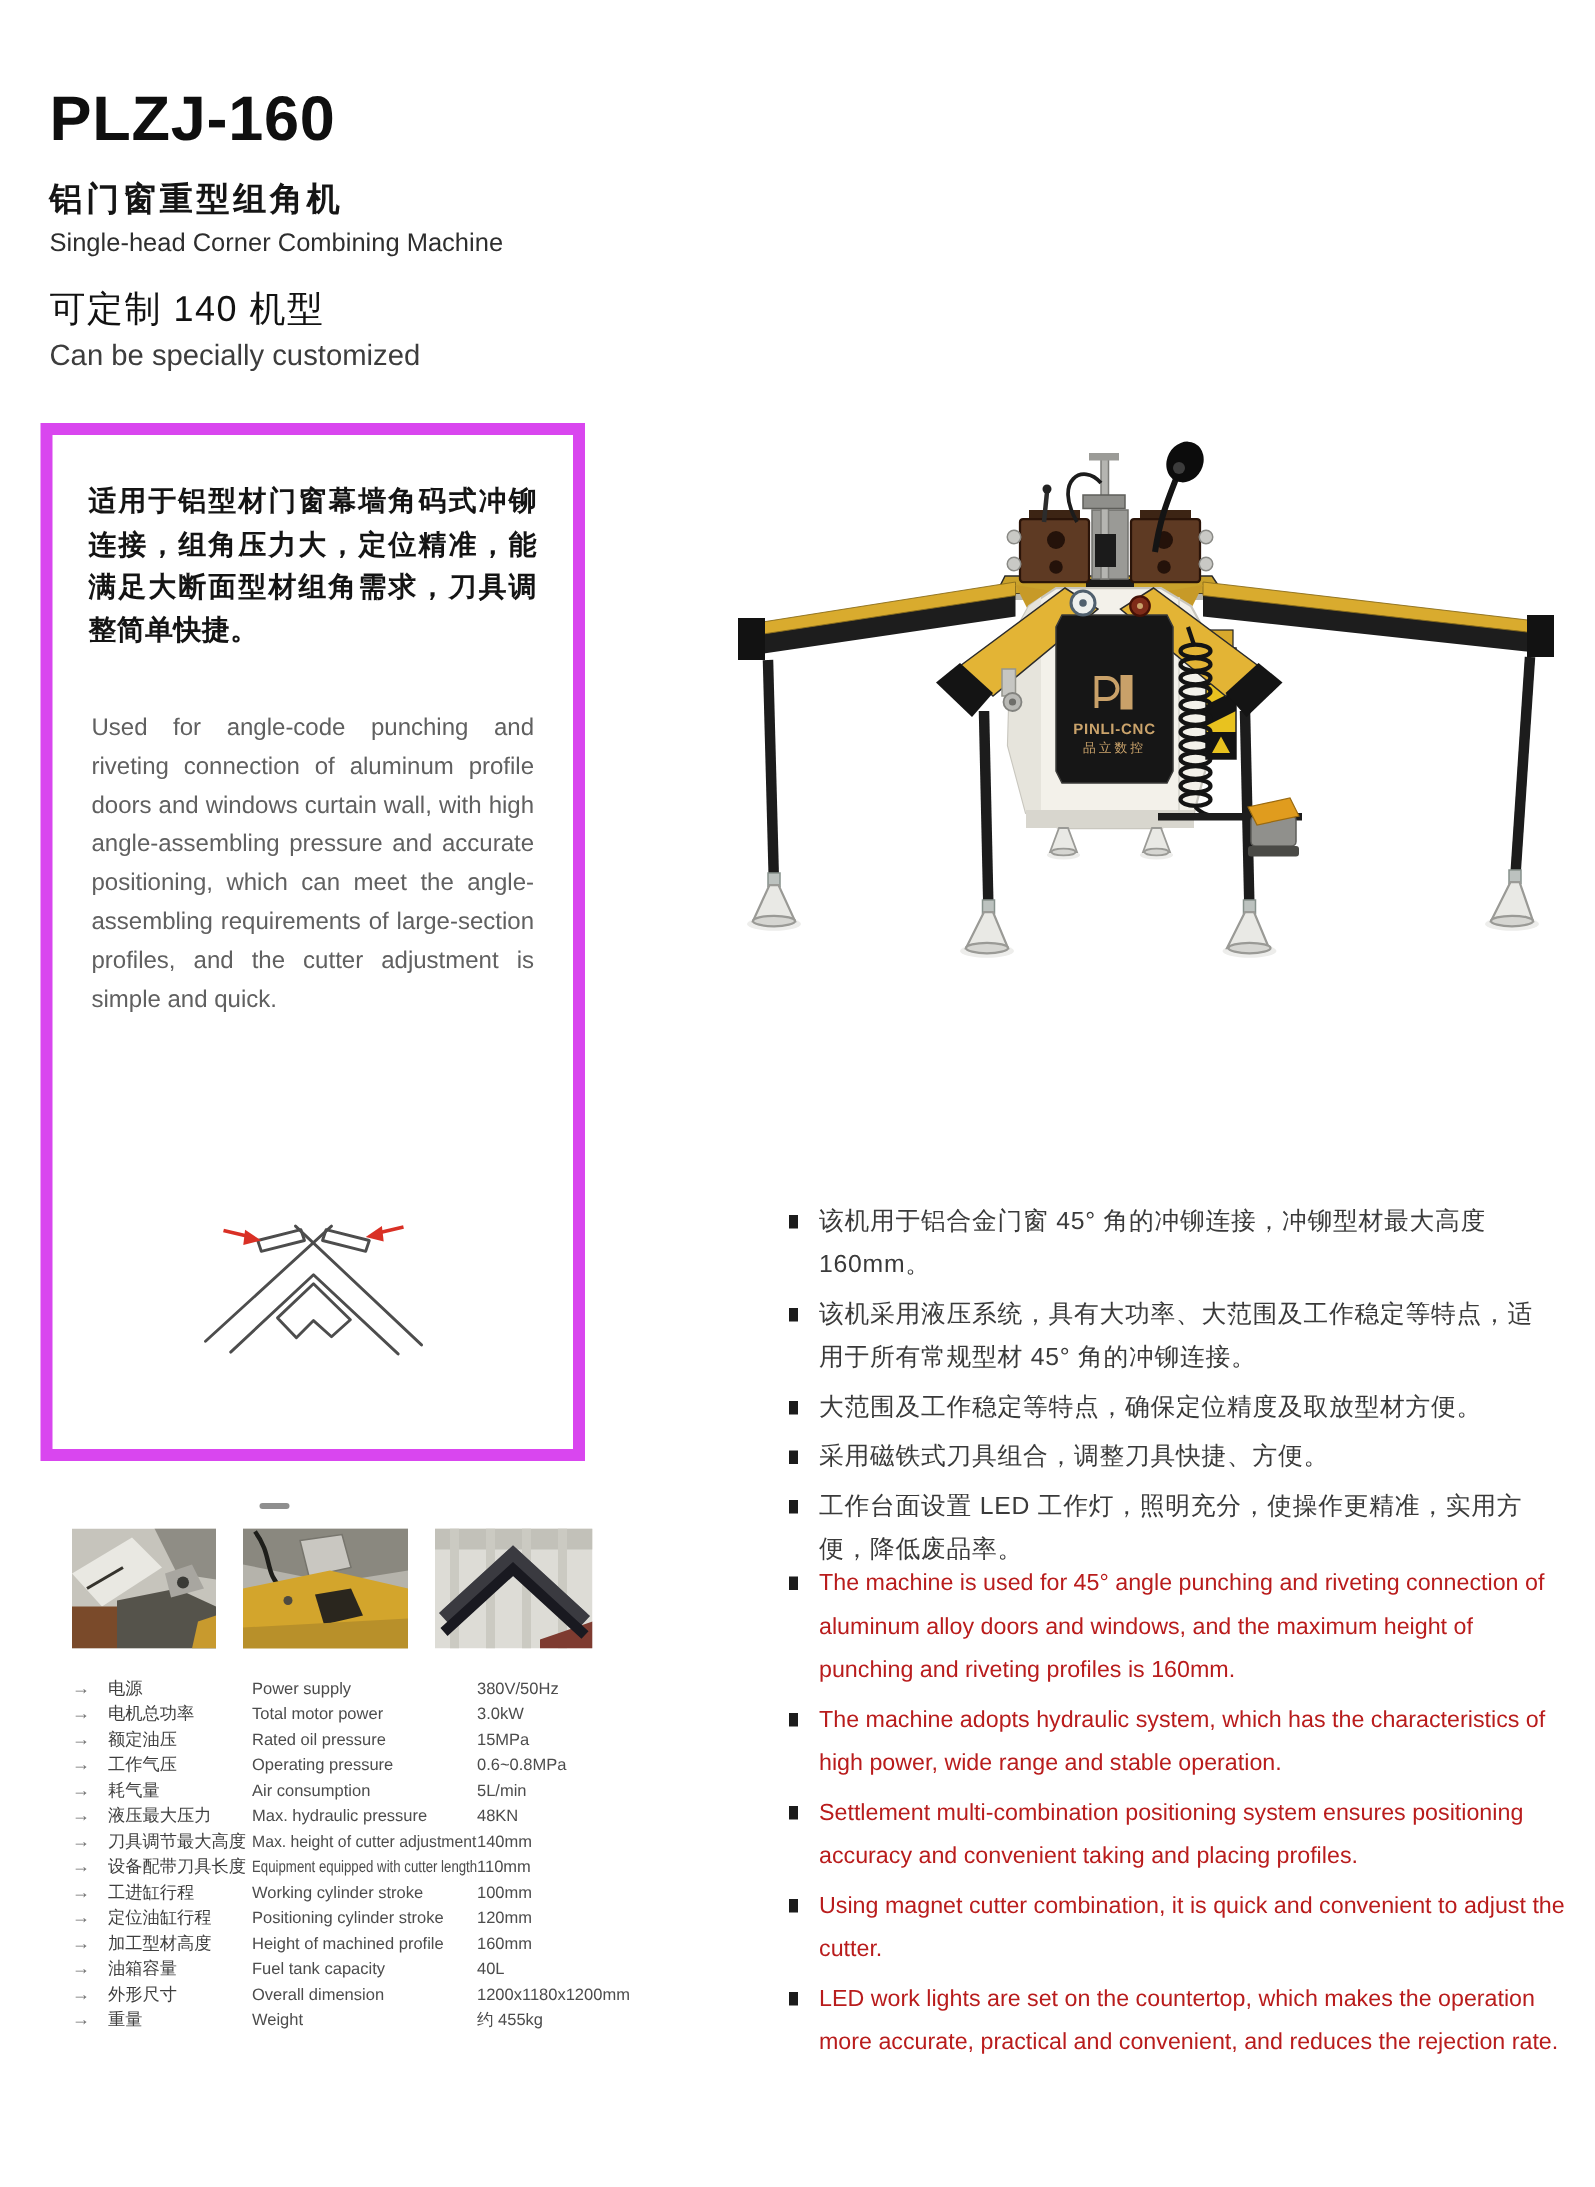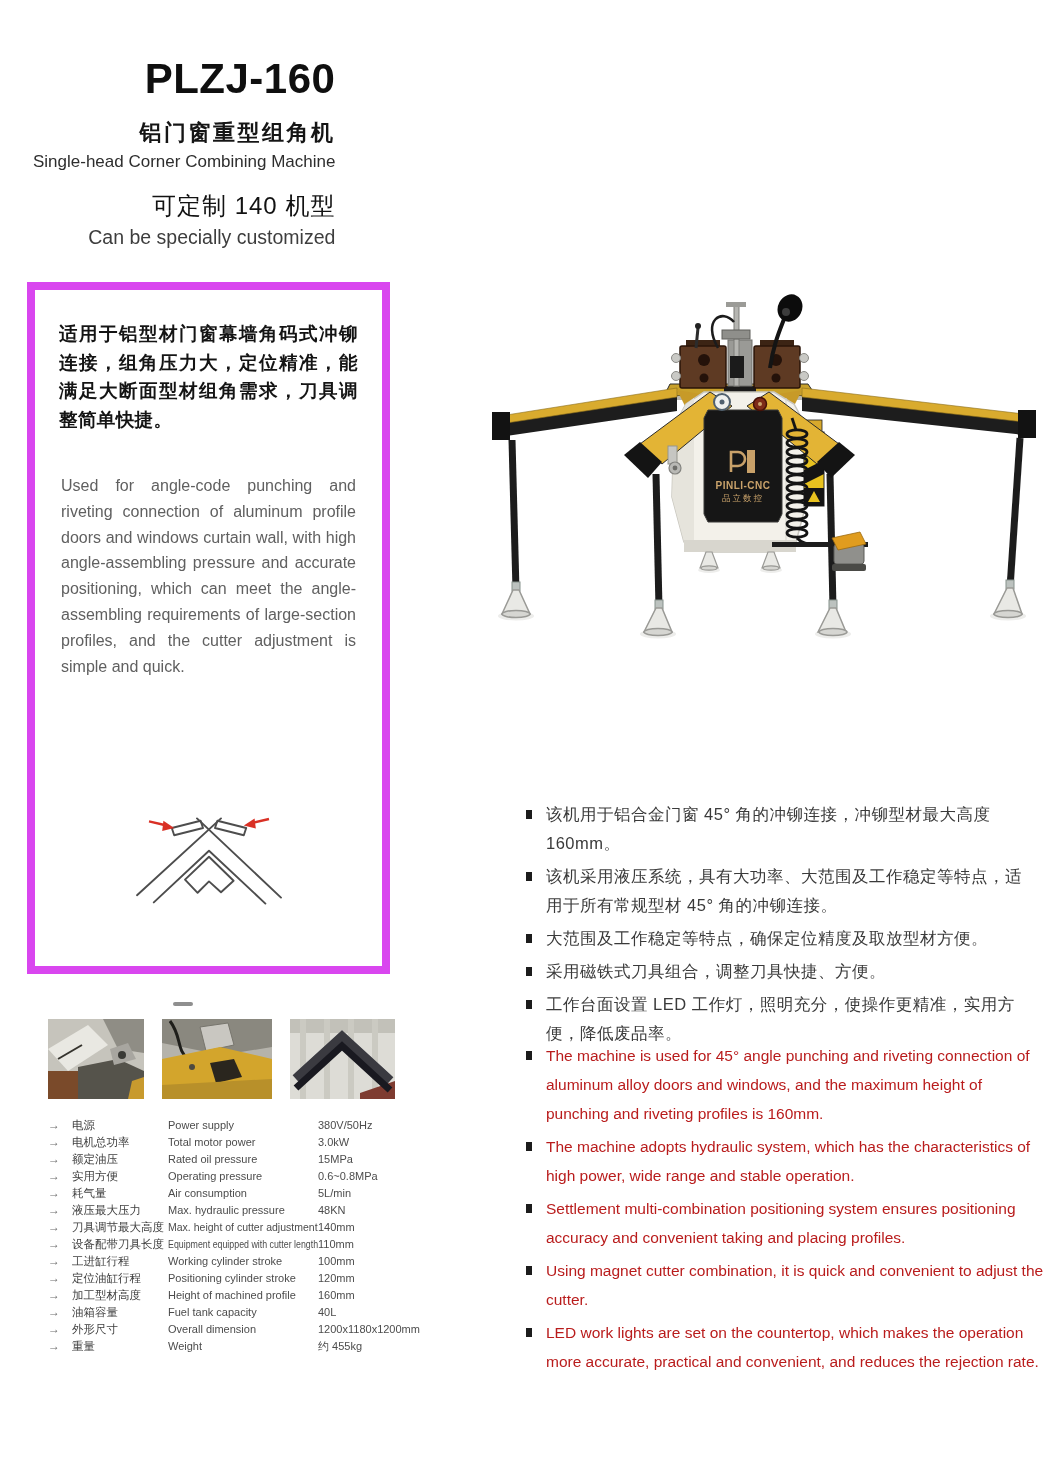--- a/index.html
+++ b/index.html
@@ -3,21 +3,21 @@
 <meta charset="utf-8">
 <title>PLZJ-160</title>
 <style>
   html,body { margin:0; padding:0; background:#ffffff; }
   .page {
     position:relative; width:1063px; height:1458px; background:#ffffff;
     font-family:"Liberation Sans", sans-serif; overflow:hidden;
   }
 
   
-  .header { position:absolute; left:33px; top:58px;text-align:right; }
+  .header { position:absolute; left:33px; top:58px; }
   .model    { font-size:42px; font-weight:800; color:#0f0f0f; line-height:1; letter-spacing:0.5px; }
   .title-zh { margin-top:18px; font-size:22px; font-weight:700; color:#151515; letter-spacing:2.5px; }
   .title-en { margin-top:4px;  font-size:17px; color:#2e2e2e; }
   .custom-zh{ margin-top:18px; font-size:24px; font-weight:400; color:#121212; letter-spacing:1px; }
   .custom-en{ margin-top:4px;  font-size:19.5px; color:#3d3d3d; }
 
   
   .intro-box {
     position:absolute; left:27px; top:282px; width:363px; height:692px;
     border:8px solid #d946ef; box-sizing:border-box; background:#fff;
@@ -341,21 +341,21 @@
         <span class="spec-val">3.0kW</span>
       </div>
       <div class="spec-row">
         <span class="spec-arrow">→</span>
         <span class="spec-zh">额定油压</span>
         <span class="spec-en">Rated oil pressure</span>
         <span class="spec-val">15MPa</span>
       </div>
       <div class="spec-row">
         <span class="spec-arrow">→</span>
-        <span class="spec-zh">实用方便</span>
+        <span class="spec-zh">工作气压</span>
         <span class="spec-en">Operating pressure</span>
         <span class="spec-val">0.6~0.8MPa</span>
       </div>
       <div class="spec-row">
         <span class="spec-arrow">→</span>
         <span class="spec-zh">耗气量</span>
         <span class="spec-en">Air consumption</span>
         <span class="spec-val">5L/min</span>
       </div>
       <div class="spec-row">

